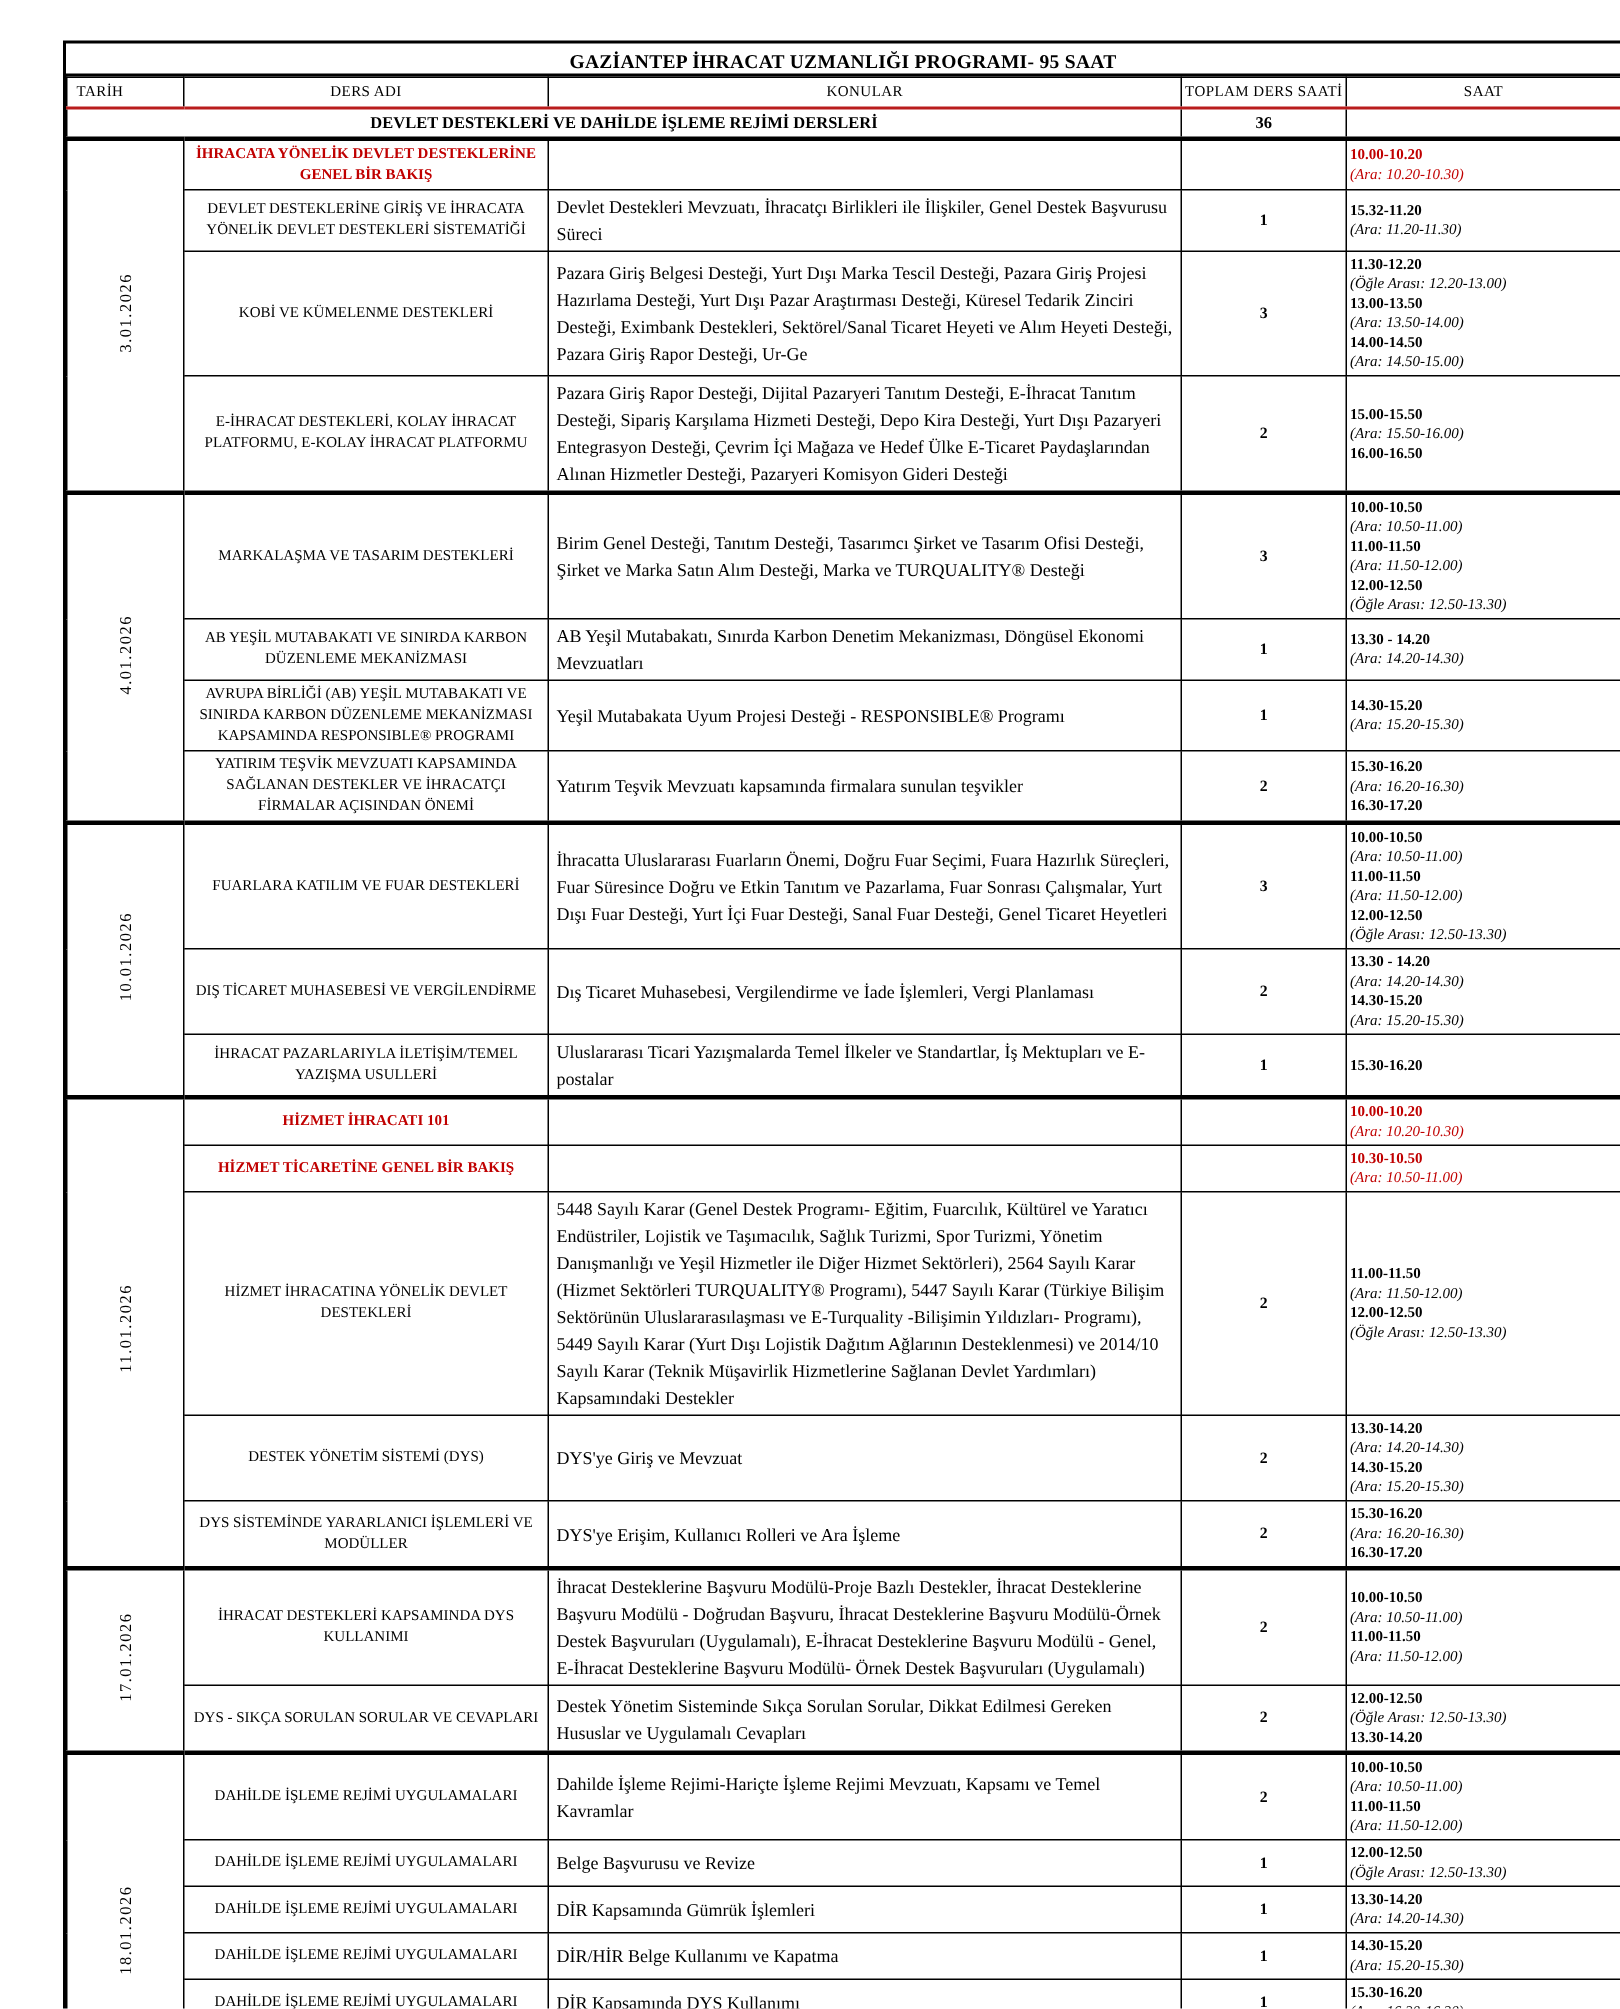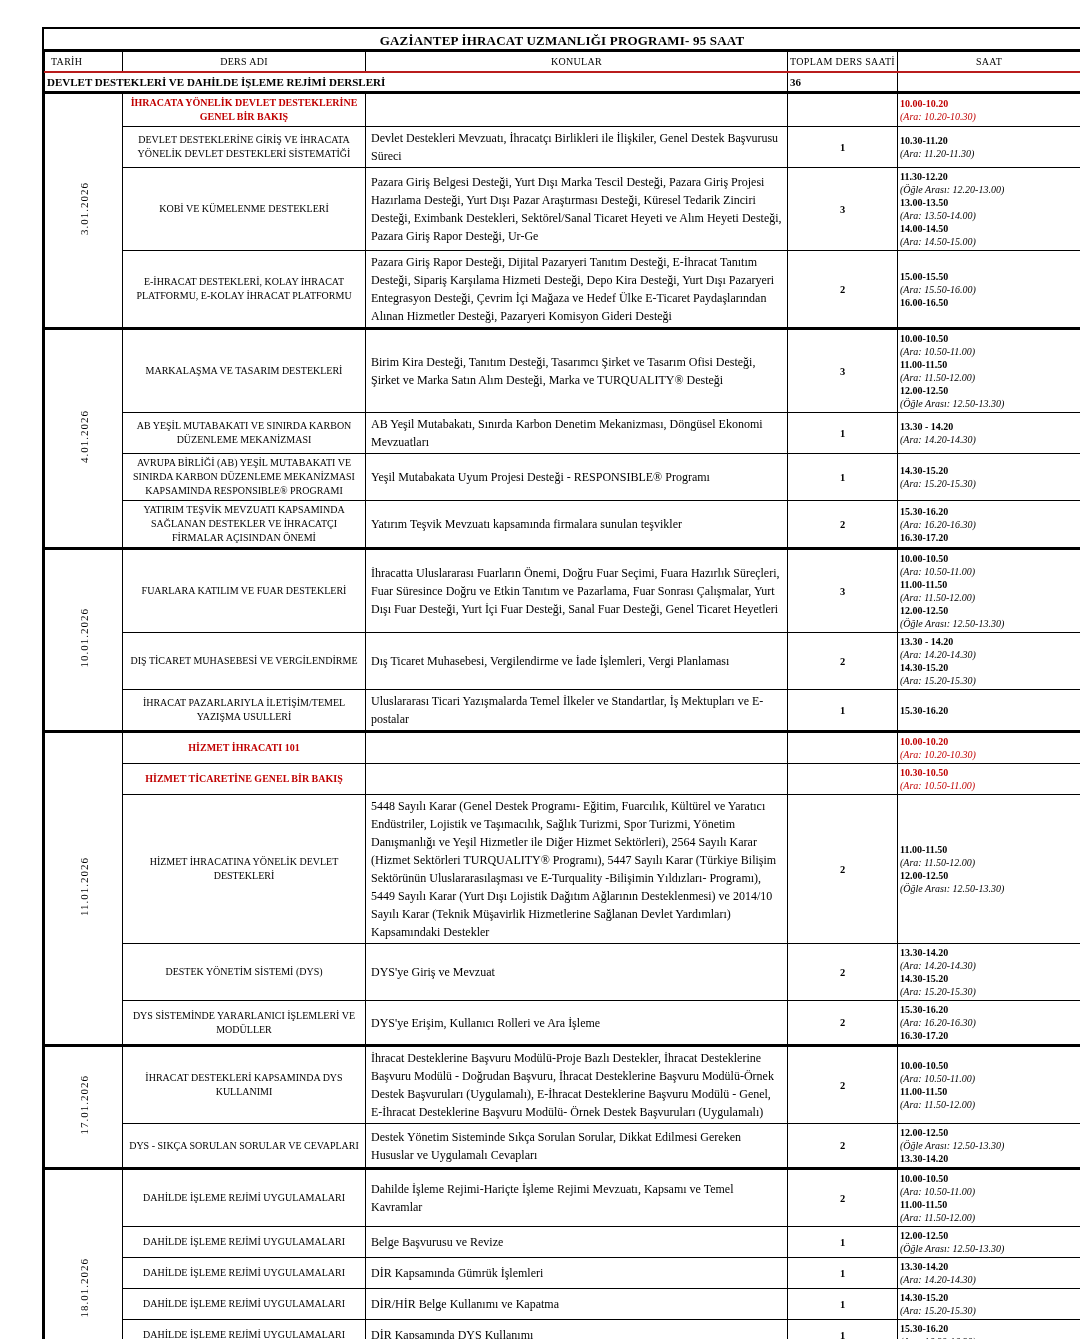--- a/index.html
+++ b/index.html
@@ -18,21 +18,21 @@
   }
   table{border-collapse:collapse;table-layout:fixed;width:100%;}
   col.c-tarih{width:78px;}col.c-ders{width:243px;}col.c-konular{width:422px;}
   col.c-toplam{width:110px;}col.c-saat{width:183px;}
   th,td{border:1px solid #000;vertical-align:middle;}
   thead th{
     font-size:10px;font-weight:normal;padding:4px 2px;text-align:center;
     border-bottom:2px solid #b91c1c;letter-spacing:.3px;
   }
   thead th:first-child{text-align:left;padding-left:6px;}
-  tr.section-row td{font-size:11px;font-weight:bold;text-align:left;padding:3px 2px;}
+  tr.section-row td{font-size:11px;font-weight:bold;text-align:center;padding:3px 2px;}
   tbody td{padding:2px 4px;}
   tr.group-start td{border-top:3px solid #000;}
   td.date-cell{text-align:center;}
   .vertical{
     display:inline-block;writing-mode:vertical-rl;transform:rotate(180deg);
     font-size:11px;letter-spacing:1px;white-space:nowrap;
   }
   td.ders{font-size:10px;text-align:center;line-height:1.4;padding:2px 6px;text-transform:uppercase;}
   td.konular{font-size:12px;line-height:1.5;text-align:left;padding:2px 5px;}
   td.saat-count{font-size:10.5px;text-align:center;font-weight:bold;}
@@ -84,21 +84,21 @@
           <td class="times red">
             <div class="time">10.00-10.20</div>
             <div class="ara">(Ara: 10.20-10.30)</div>
           </td>
         </tr>
         <tr>
           <td class="ders">DEVLET DESTEKLERİNE GİRİŞ VE İHRACATA YÖNELİK DEVLET DESTEKLERİ SİSTEMATİĞİ</td>
           <td class="konular">Devlet Destekleri Mevzuatı, İhracatçı Birlikleri ile İlişkiler, Genel Destek Başvurusu Süreci</td>
           <td class="saat-count">1</td>
           <td class="times">
-            <div class="time">10.30-11.20</div>
+            <div class="time">15.32-11.20</div>
             <div class="ara">(Ara: 11.20-11.30)</div>
           </td>
         </tr>
         <tr>
           <td class="ders">KOBİ VE KÜMELENME DESTEKLERİ</td>
           <td class="konular">Pazara Giriş Belgesi Desteği, Yurt Dışı Marka Tescil Desteği, Pazara Giriş Projesi Hazırlama Desteği, Yurt Dışı Pazar Araştırması Desteği, Küresel Tedarik Zinciri Desteği, Eximbank Destekleri, Sektörel/Sanal Ticaret Heyeti ve Alım Heyeti Desteği, Pazara Giriş Rapor Desteği, Ur-Ge</td>
           <td class="saat-count">3</td>
           <td class="times">
             <div class="time">11.30-12.20</div>
             <div class="ara">(Öğle Arası: 12.20-13.00)</div>
@@ -114,21 +114,21 @@
           <td class="saat-count">2</td>
           <td class="times">
             <div class="time">15.00-15.50</div>
             <div class="ara">(Ara: 15.50-16.00)</div>
             <div class="time">16.00-16.50</div>
           </td>
         </tr>
         <tr class="group-start">
           <td class="date-cell" rowspan="4"><span class="vertical">4.01.2026</span></td>
           <td class="ders">MARKALAŞMA VE TASARIM DESTEKLERİ</td>
-          <td class="konular">Birim Kira Desteği, Tanıtım Desteği, Tasarımcı Şirket ve Tasarım Ofisi Desteği, Şirket ve Marka Satın Alım Desteği, Marka ve TURQUALITY® Desteği</td>
+          <td class="konular">Birim Genel Desteği, Tanıtım Desteği, Tasarımcı Şirket ve Tasarım Ofisi Desteği, Şirket ve Marka Satın Alım Desteği, Marka ve TURQUALITY® Desteği</td>
           <td class="saat-count">3</td>
           <td class="times">
             <div class="time">10.00-10.50</div>
             <div class="ara">(Ara: 10.50-11.00)</div>
             <div class="time">11.00-11.50</div>
             <div class="ara">(Ara: 11.50-12.00)</div>
             <div class="time">12.00-12.50</div>
             <div class="ara">(Öğle Arası: 12.50-13.30)</div>
           </td>
         </tr>

